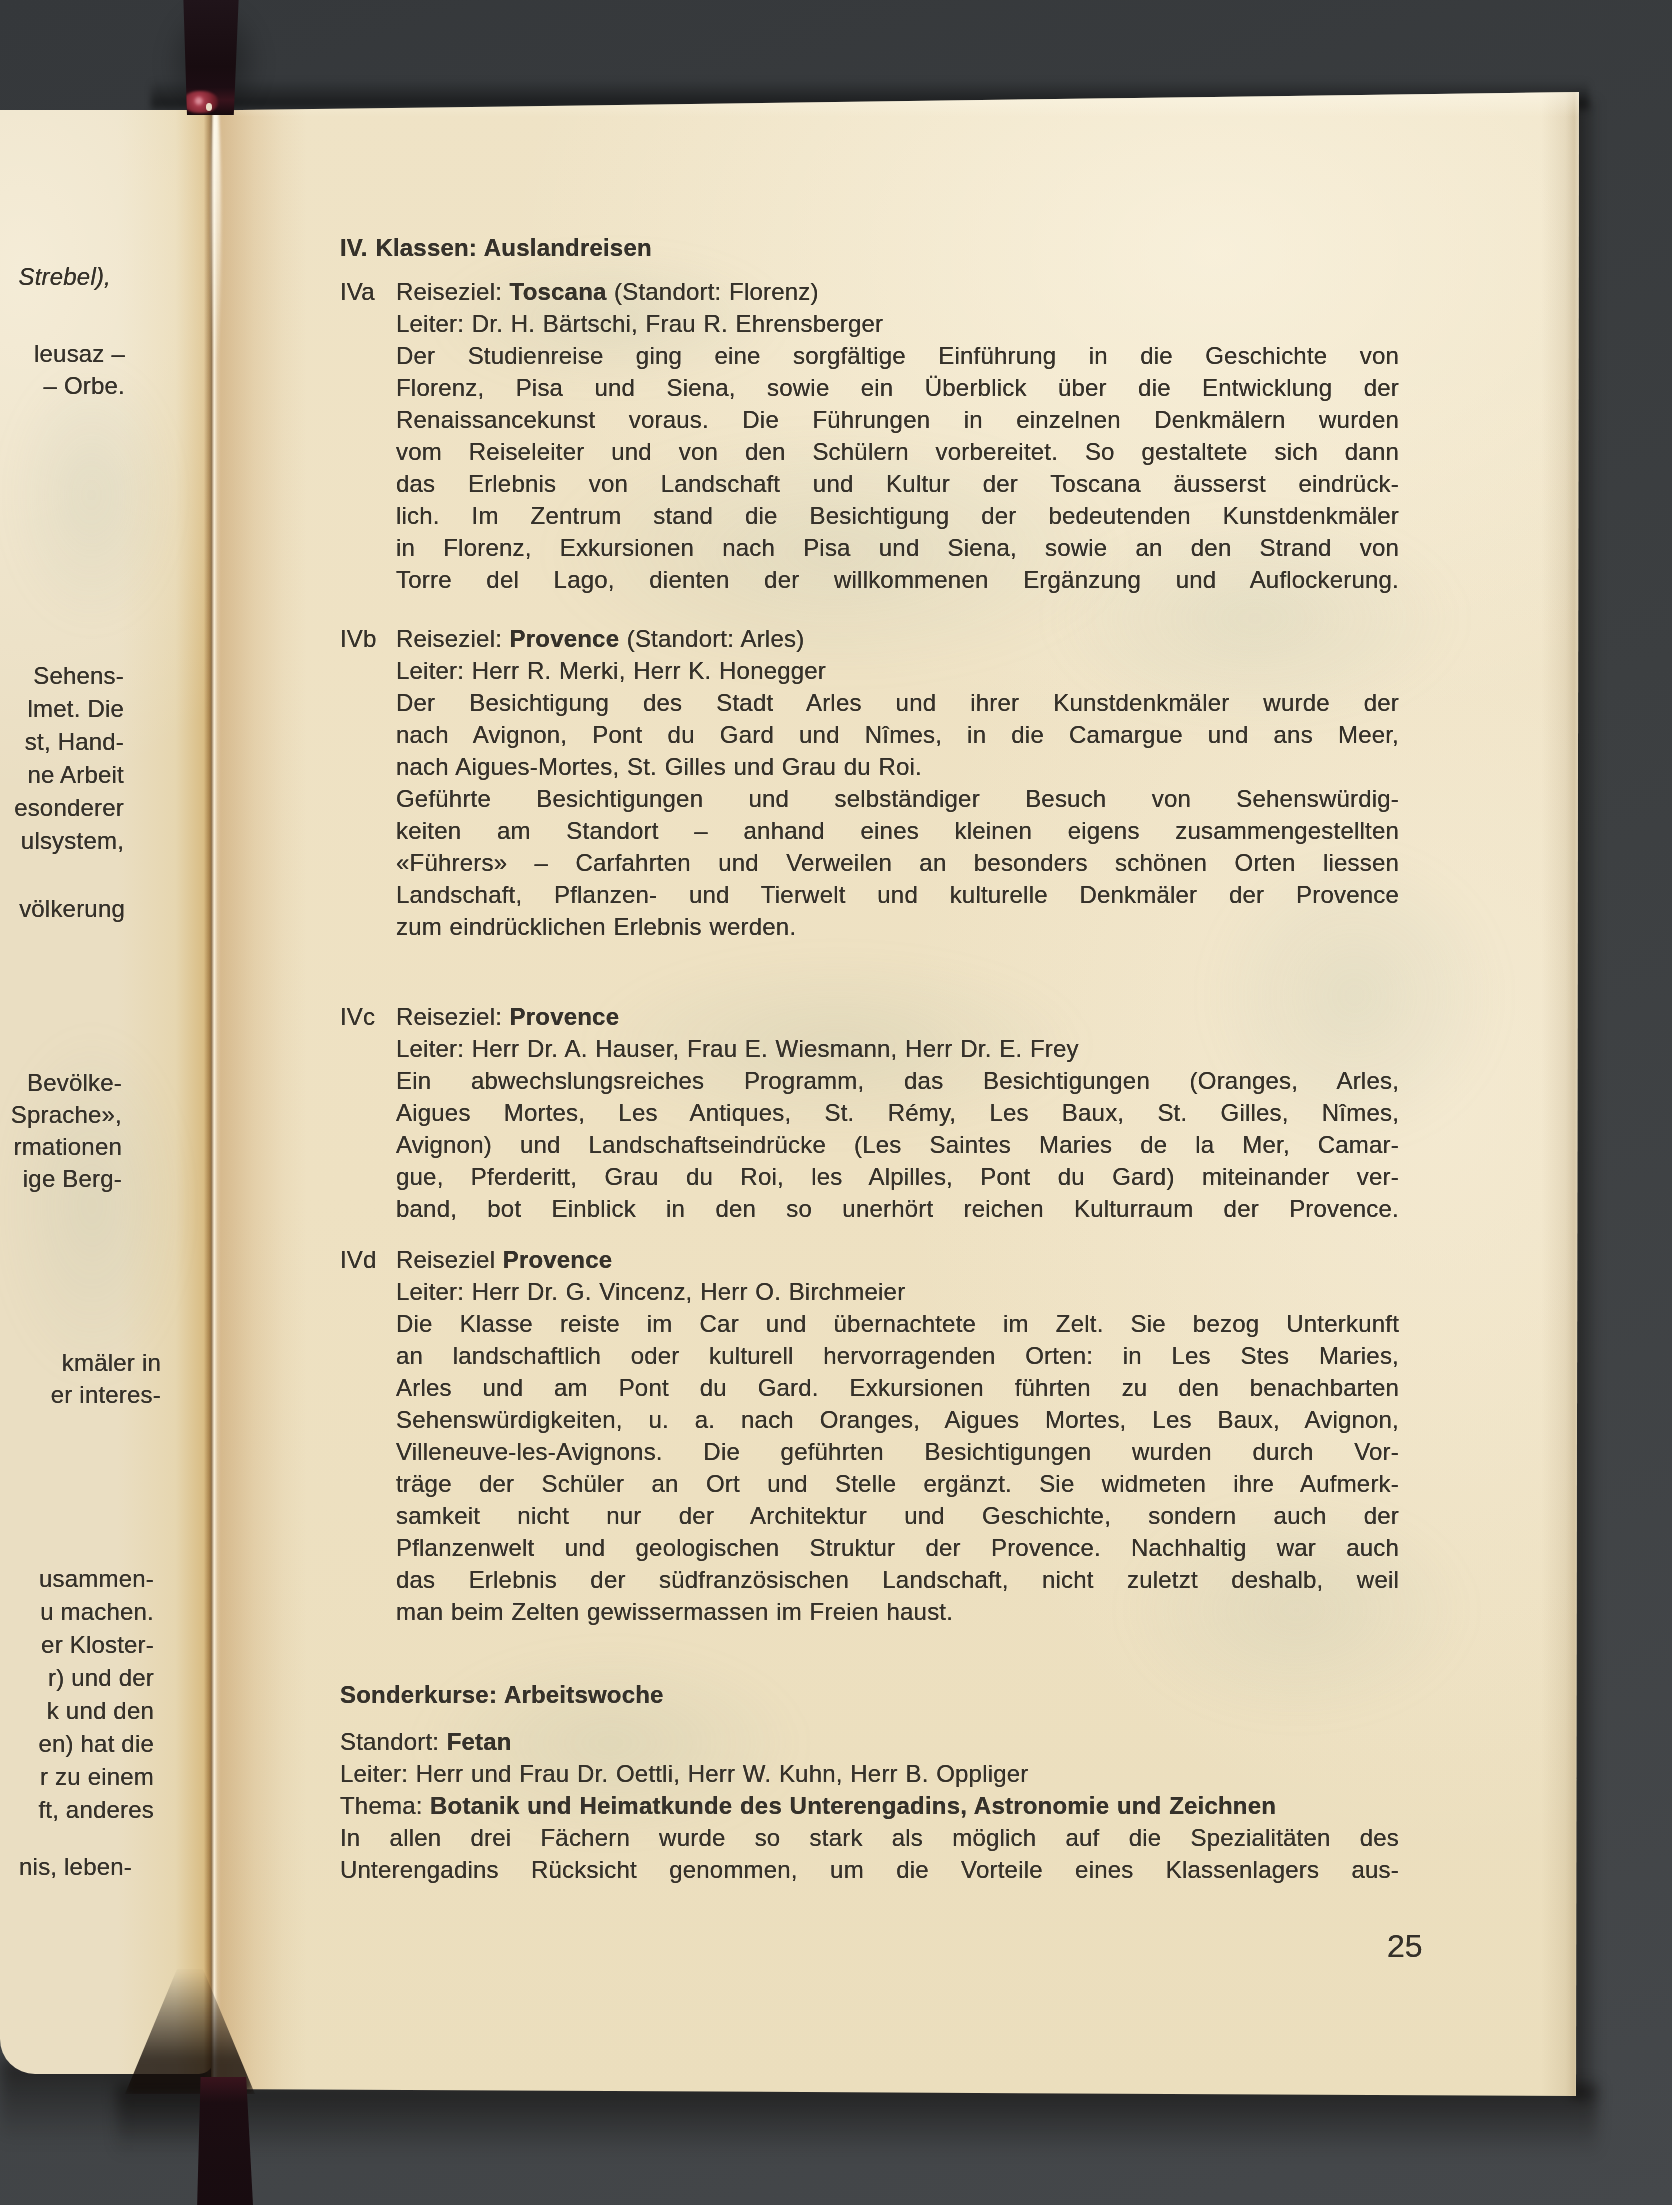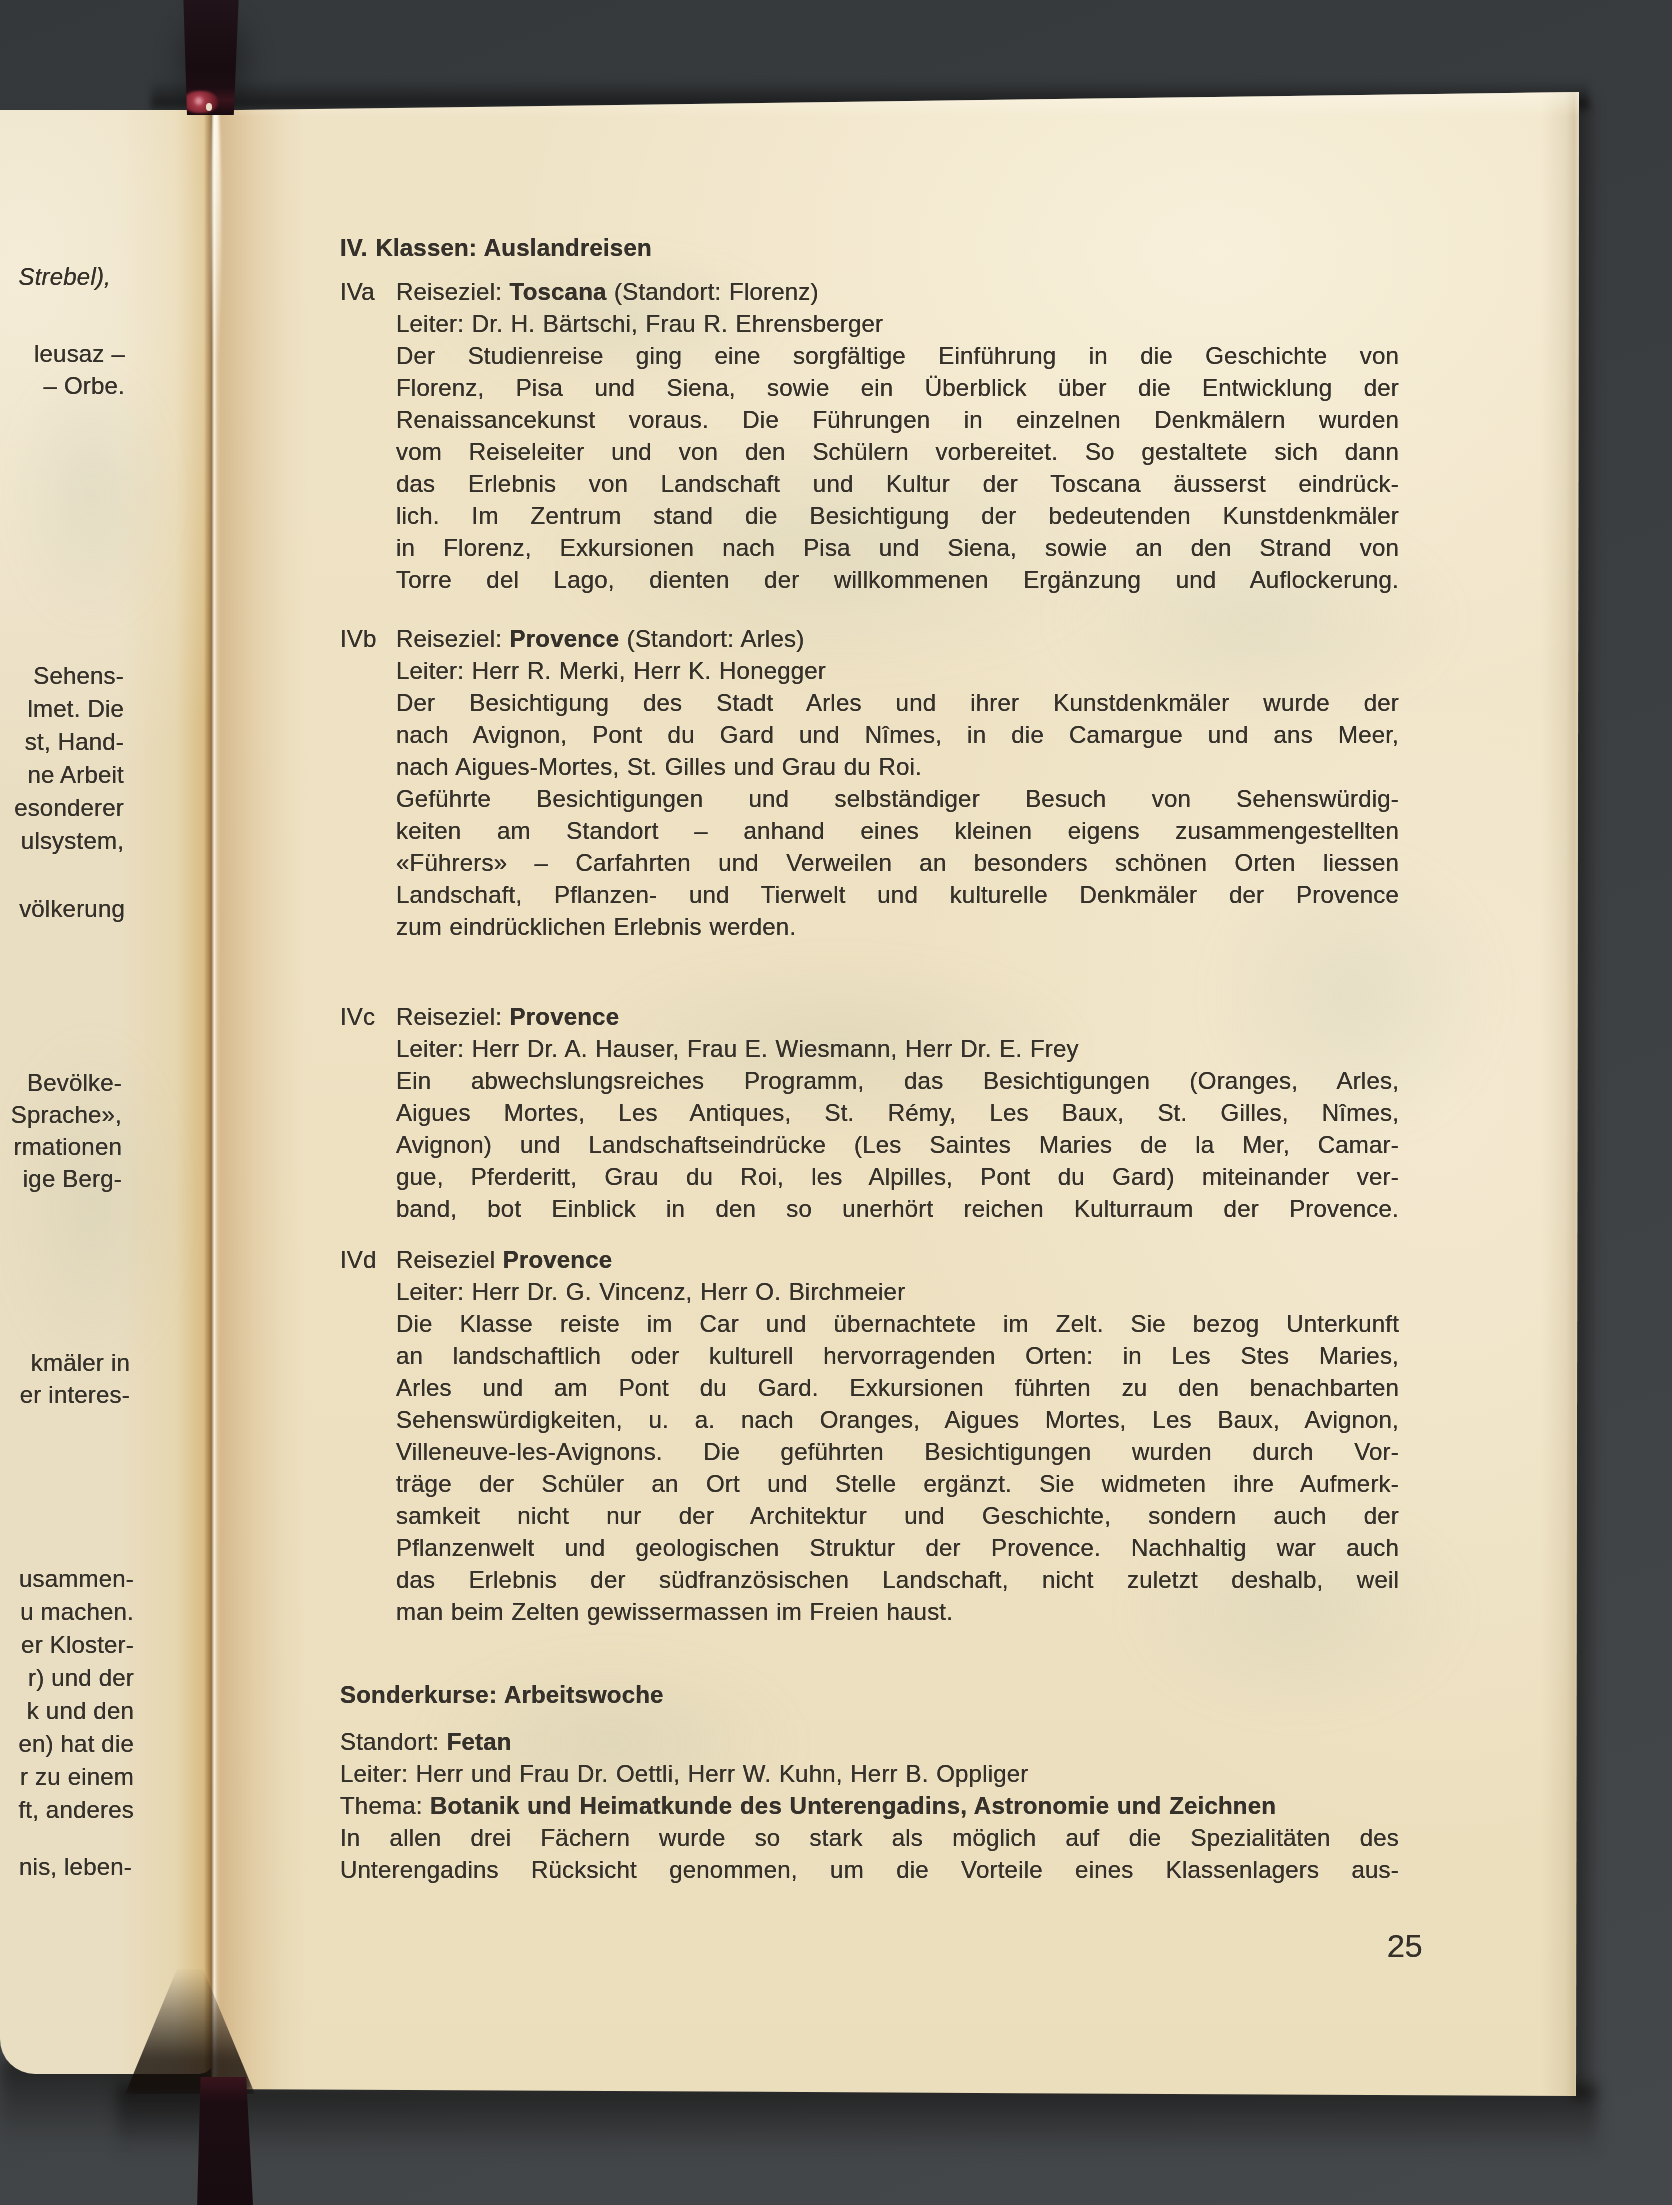--- a/index.html
+++ b/index.html
@@ -25,22 +25,22 @@
       radial-gradient(502px 753px at 10% 8%,rgba(255,250,236,0.5),transparent 70%),
       linear-gradient(90deg,var(--paper_left,#eadec2) 55%,#e6d6b0 82%,#d9bd85 95%,#c09656 100%);}
   .frag-group{position:absolute;left:0;text-align:right;color:var(--ink,#35312a);
     font-size:24px;letter-spacing:0.2px;text-shadow:0 0 0.3px currentColor;}
   .frag-line{white-space:nowrap;}
   .fg1{top:151px;width:111px;line-height:32px;font-style:italic;}
   .fg2{top:228px;width:125px;line-height:32px;}
   .fg3{top:549px;width:124px;line-height:33px;}
   .fg4{top:783px;width:125px;line-height:32px;}
   .fg5{top:957px;width:122px;line-height:32px;}
-  .fg6{top:1237px;width:130px;line-height:32px;}
-  .fg7{top:1452px;width:134px;line-height:33px;}
+  .fg6{top:1237px;width:130px;line-height:32px;margin-left:31px;}
+  .fg7{top:1452px;width:134px;line-height:33px;padding-left:20px;}
   .fg8{top:1741px;width:132px;line-height:32px;}
   
   .main-page{position:absolute;left:211px;top:92px;width:1368px;height:2004px;z-index:3;
     clip-path:polygon(0px 18.4px,1368px 0px,1365px 2004px,0px 1997px);
     background:
       radial-gradient(1087px 753px at 72% 8%,rgba(255,250,235,0.55),transparent 65%),
       radial-gradient(836px 1171px at 88% 50%,rgba(250,243,226,0.45),transparent 65%),
       linear-gradient(180deg,var(--paper,#efe3c6) 0%,#eee1c2 55%,#ebdebd 100%); padding-left: 26px;}
   .gutter-shade{position:absolute;left:0;top:0;width:96px;height:100%;
     background:linear-gradient(90deg,rgba(165,105,35,0.38),rgba(180,125,55,0.18) 45%,rgba(180,125,55,0.06) 75%,rgba(180,125,55,0));}

